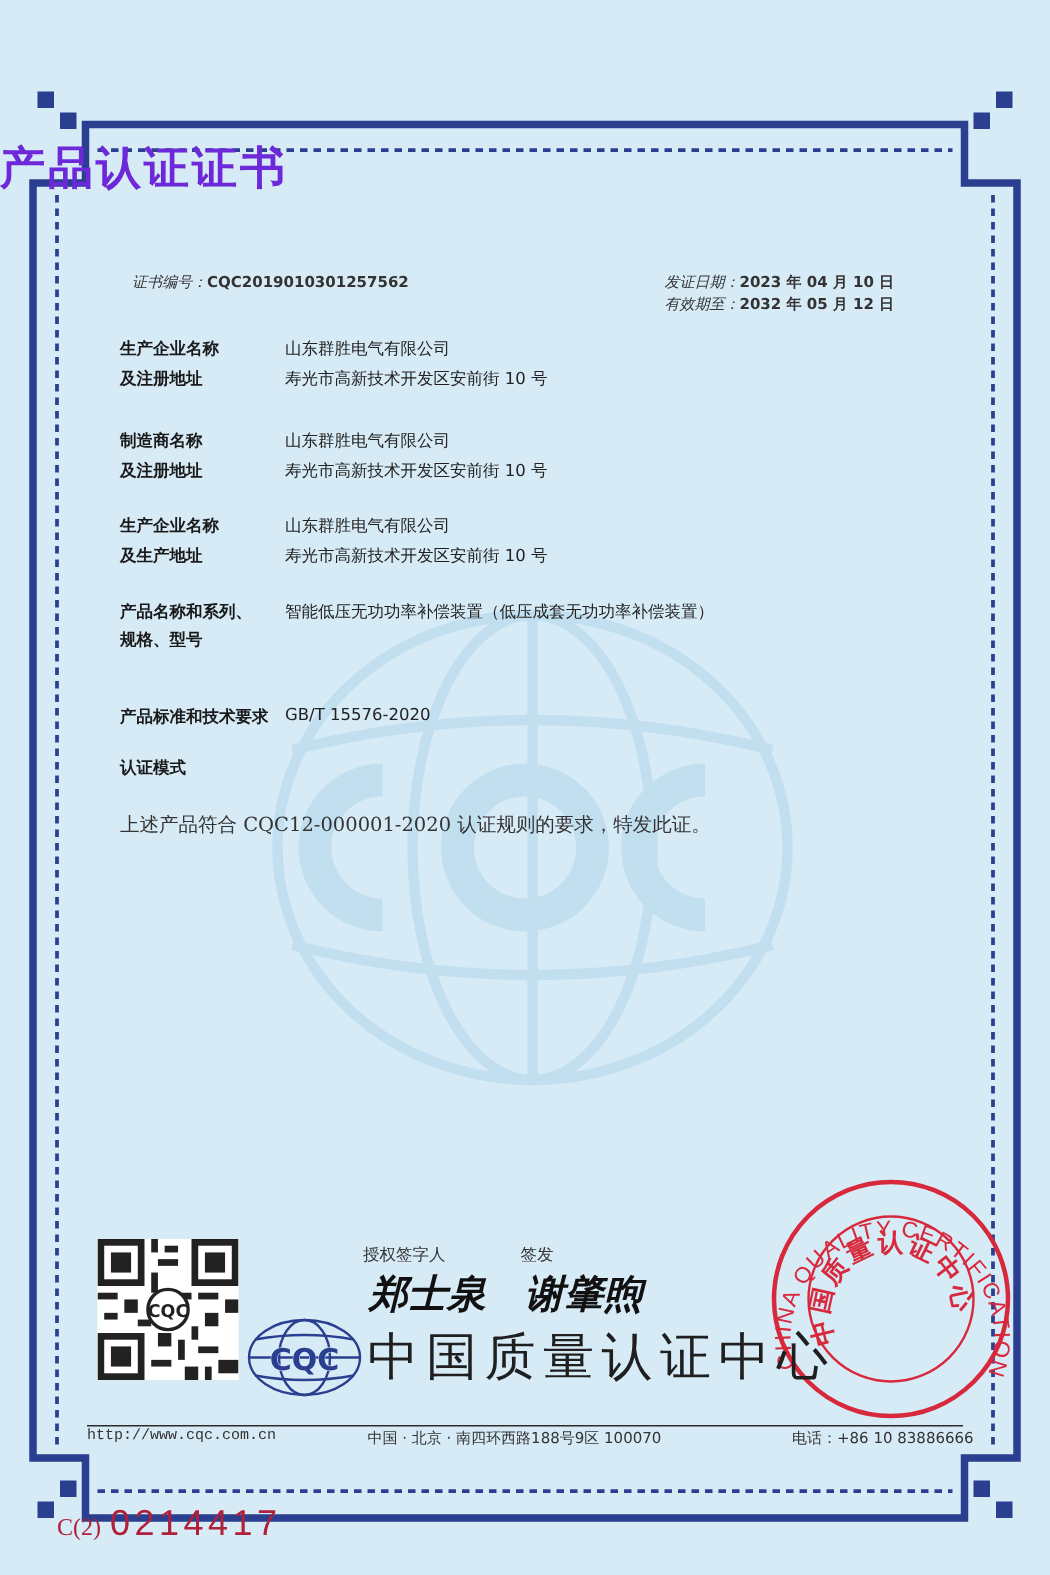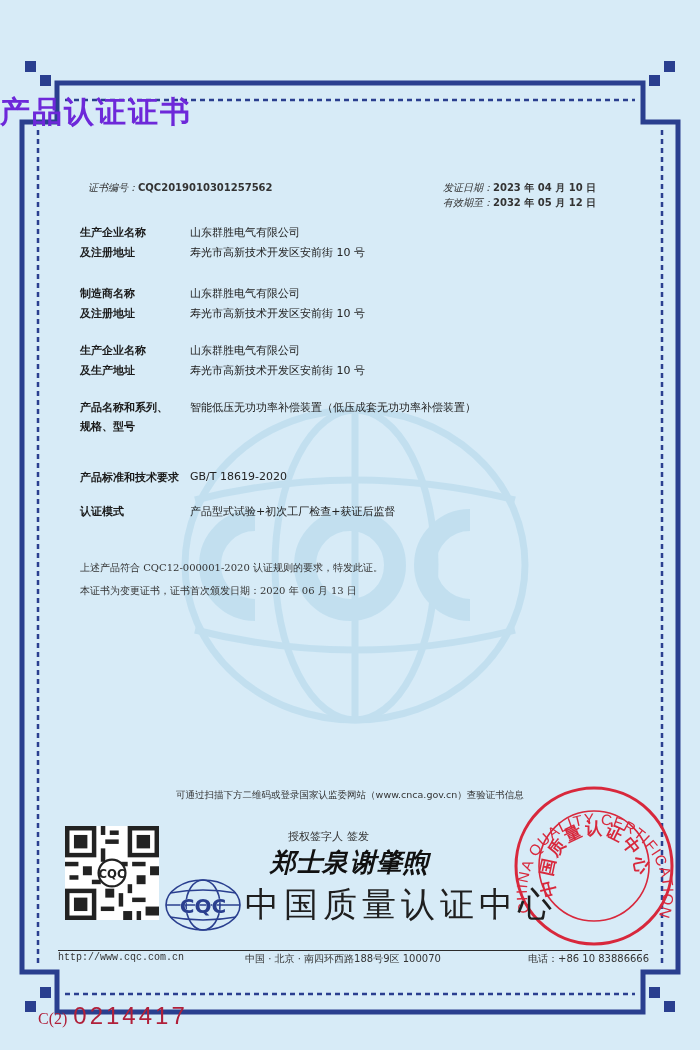--- a/index.html
+++ b/index.html
@@ -18,21 +18,21 @@
   .subtitle { left:0; width:700px; top:132px; text-align:center; font-size:24px; color:#222; }
   .subtitle .roman { font-family:"Liberation Serif", serif; }
 
   .meta { font-size:10px; font-weight:bold; color:#333; }
   .meta .lbl { font-family:Liberation Mono, monospace; font-style:italic; font-weight:normal; }
 
   .field-label { font-size:11px; font-weight:bold; color:#1a1a1a; }
   .field-value { font-size:11px; color:#222; }
   .field-value.wrap { white-space:normal; width:440px; line-height:19px; }
 
-  .note { font-size:10px; color:#333; font-family:"DejaVu Serif", serif;margin-top:20px; }
+  .note { font-size:13px; color:#333; font-family:"DejaVu Serif", serif; }
 
   .verify { left:0; width:700px; top:789px; text-align:center; font-size:9.5px; color:#333; }
 
   .sig-label { font-size:11px; color:#333; }
   .signature { font-family:"DejaVu Serif", serif; font-size:26px; font-weight:bold; font-style:italic; color:#111; }
   .org-name { font-size:34px; letter-spacing:5px; color:#1f1f1f; }
 
   .footer-line { position:absolute; left:58px; top:950px; width:584px; height:1px; background:#2b2b2b; }
   .footer-text { font-size:10px; color:#333; top:952px; }
   .footer-url { font-family:"Liberation Mono", monospace; }
@@ -128,29 +128,26 @@
   <div class="abs field-label" style="left:80px;top:343px;">生产企业名称</div>
   <div class="abs field-value" style="left:190px;top:343px;">山东群胜电气有限公司</div>
   <div class="abs field-label" style="left:80px;top:363px;">及生产地址</div>
   <div class="abs field-value" style="left:190px;top:363px;">寿光市高新技术开发区安前街 10 号</div>
 
   <div class="abs field-label" style="left:80px;top:400px;">产品名称和系列、</div>
   <div class="abs field-label" style="left:80px;top:419px;">规格、型号</div>
   <div class="abs field-value" style="left:190px;top:400px;">智能低压无功功率补偿装置（低压成套无功功率补偿装置）</div>
 
   <div class="abs field-label" style="left:80px;top:470px;">产品标准和技术要求</div>
-  <div class="abs field-value" style="left:190px;top:470px;">GB/T 18619-2020</div>
+  <div class="abs field-value" style="left:190px;top:470px;">GB/T 15576-2020</div>
 
   <div class="abs field-label" style="left:80px;top:504px;">认证模式</div>
-  <div class="abs field-value" style="left:190px;top:504px;">产品型式试验+初次工厂检查+获证后监督</div>
 
   <div class="abs note" style="left:80px;top:541px;">上述产品符合 CQC12-000001-2020 认证规则的要求，特发此证。</div>
-  <div class="abs note" style="left:80px;top:564px;">本证书为变更证书，证书首次颁发日期：2020 年 06 月 13 日</div>
-
-  <div class="abs verify">可通过扫描下方二维码或登录国家认监委网站（www.cnca.gov.cn）查验证书信息</div>
+
 
   <div class="abs qr">
     <svg width="94" height="94" viewBox="0 0 21 21">
       <rect width="21" height="21" fill="#fff"></rect>
       <g fill="#222">
         <rect x="0" y="0" width="7" height="7"></rect>
           <rect x="1" y="1" width="5" height="5" fill="#fff"></rect>
           <rect x="2" y="2" width="3" height="3"></rect>
         <rect x="14" y="0" width="7" height="7"></rect>
           <rect x="15" y="1" width="5" height="5" fill="#fff"></rect>
@@ -177,23 +174,23 @@
         <rect x="8" y="18" width="3" height="1"></rect>
           <rect x="13" y="19" width="2" height="2"></rect>
           <rect x="16" y="19" width="1" height="2"></rect>
           <rect x="6" y="12" width="2" height="1"></rect>
       </g>
       <circle cx="10.5" cy="10.5" r="3" fill="#fff" stroke="#222" stroke-width="0.5"></circle>
       <text x="10.5" y="11.6" text-anchor="middle" font-size="2.6" font-weight="bold" fill="#222" font-family="DejaVu Sans, sans-serif">CQC</text>
     </svg>
   </div>
 
-  <div class="abs sig-label" style="left:242px;top:829px;margin-left:46px;">授权签字人</div>
+  <div class="abs sig-label" style="left:242px;top:829px;">授权签字人</div>
   <div class="abs sig-label" style="left:347px;top:829px;">签发</div>
-  <div class="abs signature" style="left:246px;top:845px;margin-left:24px;">郑士泉</div>
+  <div class="abs signature" style="left:246px;top:845px;">郑士泉</div>
   <div class="abs signature" style="left:350px;top:845px;">谢肇煦</div>
 
   <div class="abs org-name" style="left:245px;top:882px;">中国质量认证中心</div>
 
   <div class="footer-line"></div>
   <div class="abs footer-text footer-url" style="left:58px;">http://www.cqc.com.cn</div>
   <div class="abs footer-text" style="left:245px;text-align:center;">中国 · 北京 · 南四环西路188号9区   100070</div>
   <div class="abs footer-text" style="left:528px;">电话：+86 10 83886666</div>
 
   <div class="abs serial">

